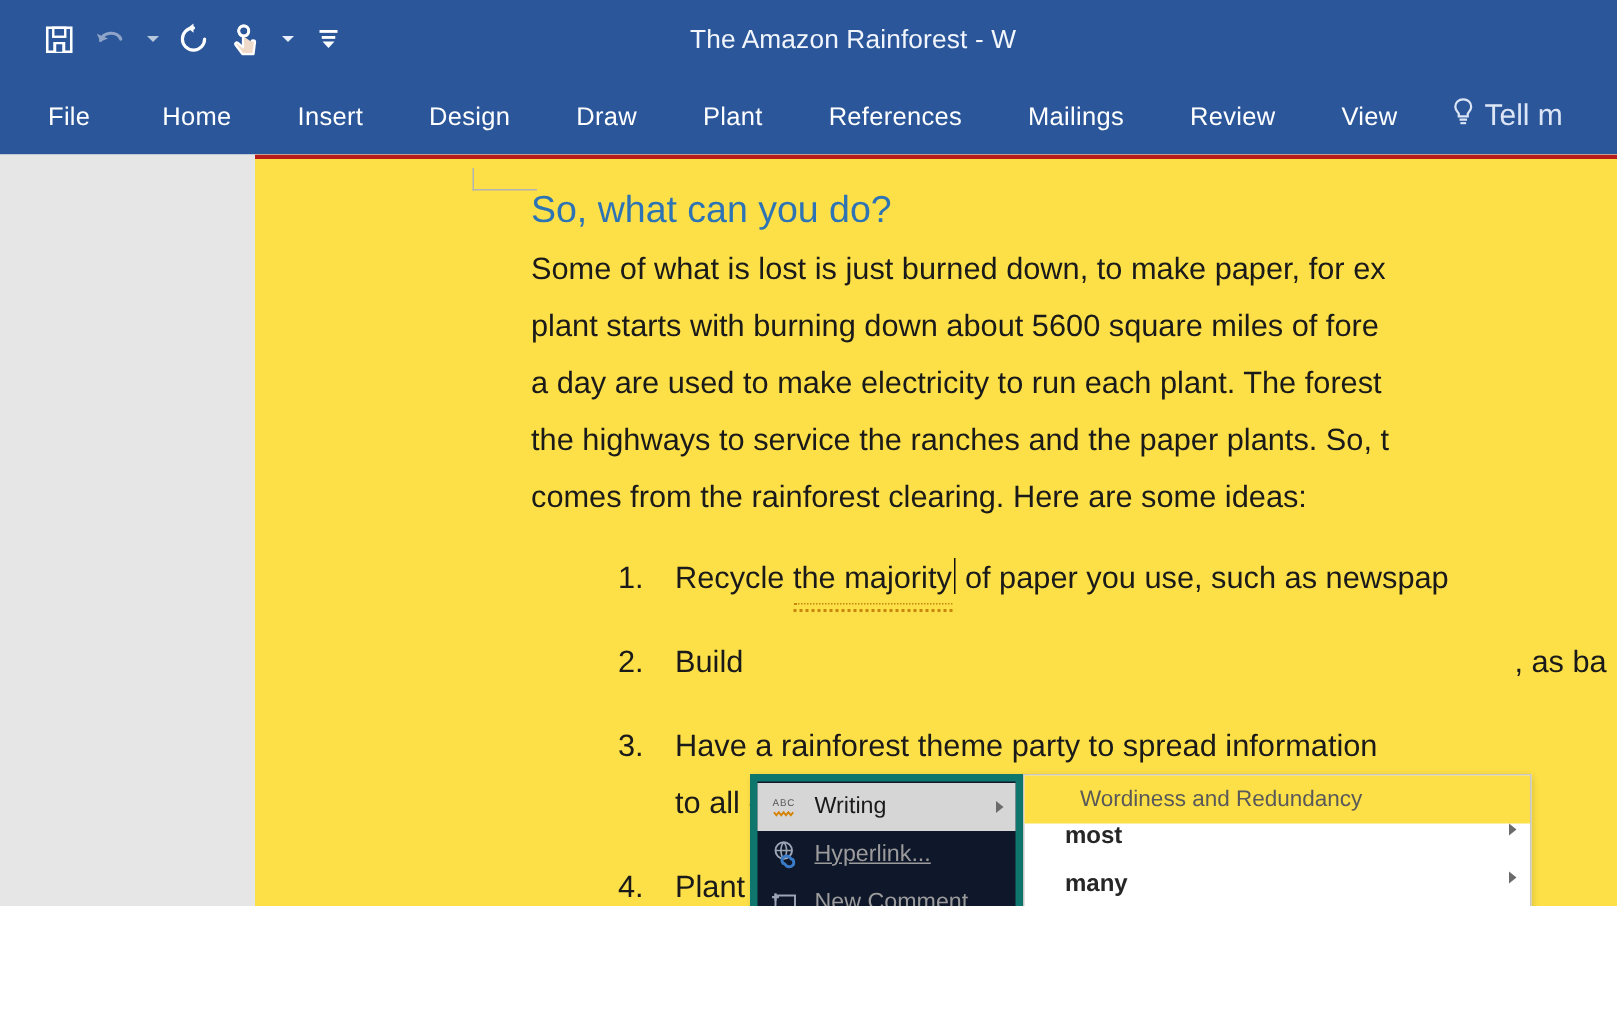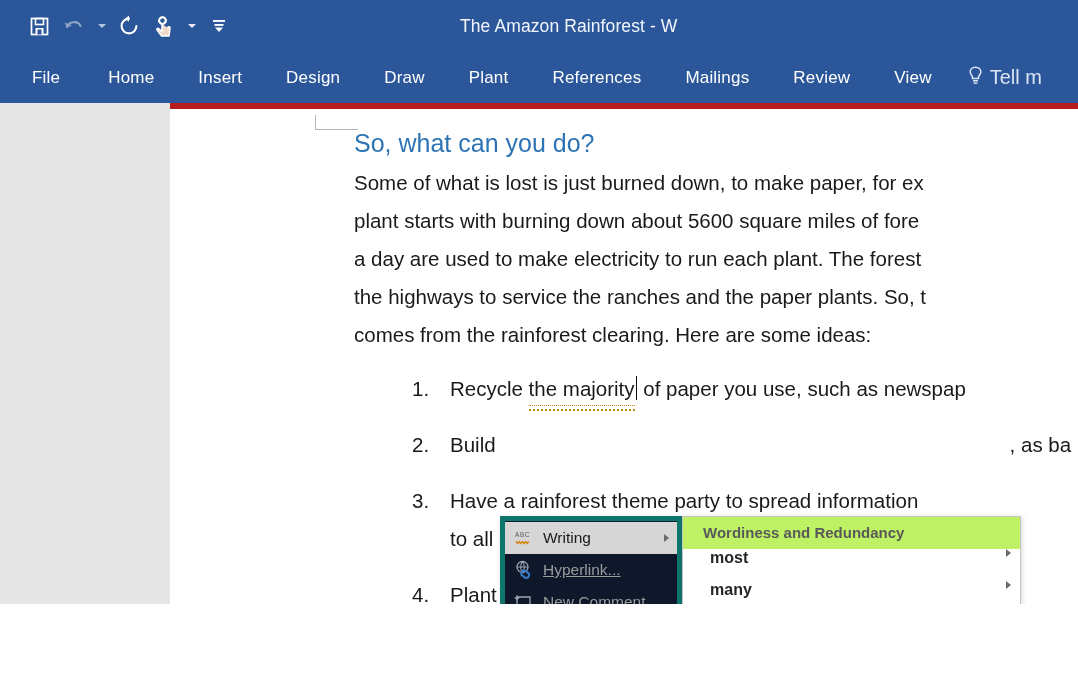--- a/index.html
+++ b/index.html
@@ -115,22 +115,22 @@
     width: 1078px;
     height: 576px;
     background: #e6e6e6;
     overflow: hidden;
   }
   .page {
     position: absolute;
     left: 170px; top: 0;
     width: 908px;
     height: 570px;
-    background: #ffffff;
-    border-top: 6px solid #b91c1c;
+    background: #fde047;
+    border-top: 3px solid #b91c1c;
     box-sizing: border-box;
   }
   .margin-marker {
     position: absolute;
     left: 145px;
     top: 6px;
     width: 42px;
     height: 14px;
     border-left: 1px solid #b3b3b3;
     border-bottom: 1px solid #b3b3b3;
@@ -270,25 +270,25 @@
     background: #ffffff;
     border: 1px solid #c6c6c6;
     box-shadow: 1px 1px 5px rgba(0,0,0,0.16);
     box-sizing: border-box;
     z-index: 45;
     padding-bottom: 2px;
   }
   .sub-header {
     height: 32px;
     line-height: 32px;
-    background: #bef264;
+    background: #fde047;
     color: #595959;
     font-size: 15px;
-    font-weight: bold;
-    padding-left: 20px;
+    font-weight: normal;
+    padding-left: 37px;
     white-space: nowrap;
     font-family: "Liberation Sans", sans-serif;
   }
   .sub-item {
     display: flex;
     align-items: flex-start;
     height: 32px;
     font-size: 16px;
     color: #262626;
     font-weight: bold;

